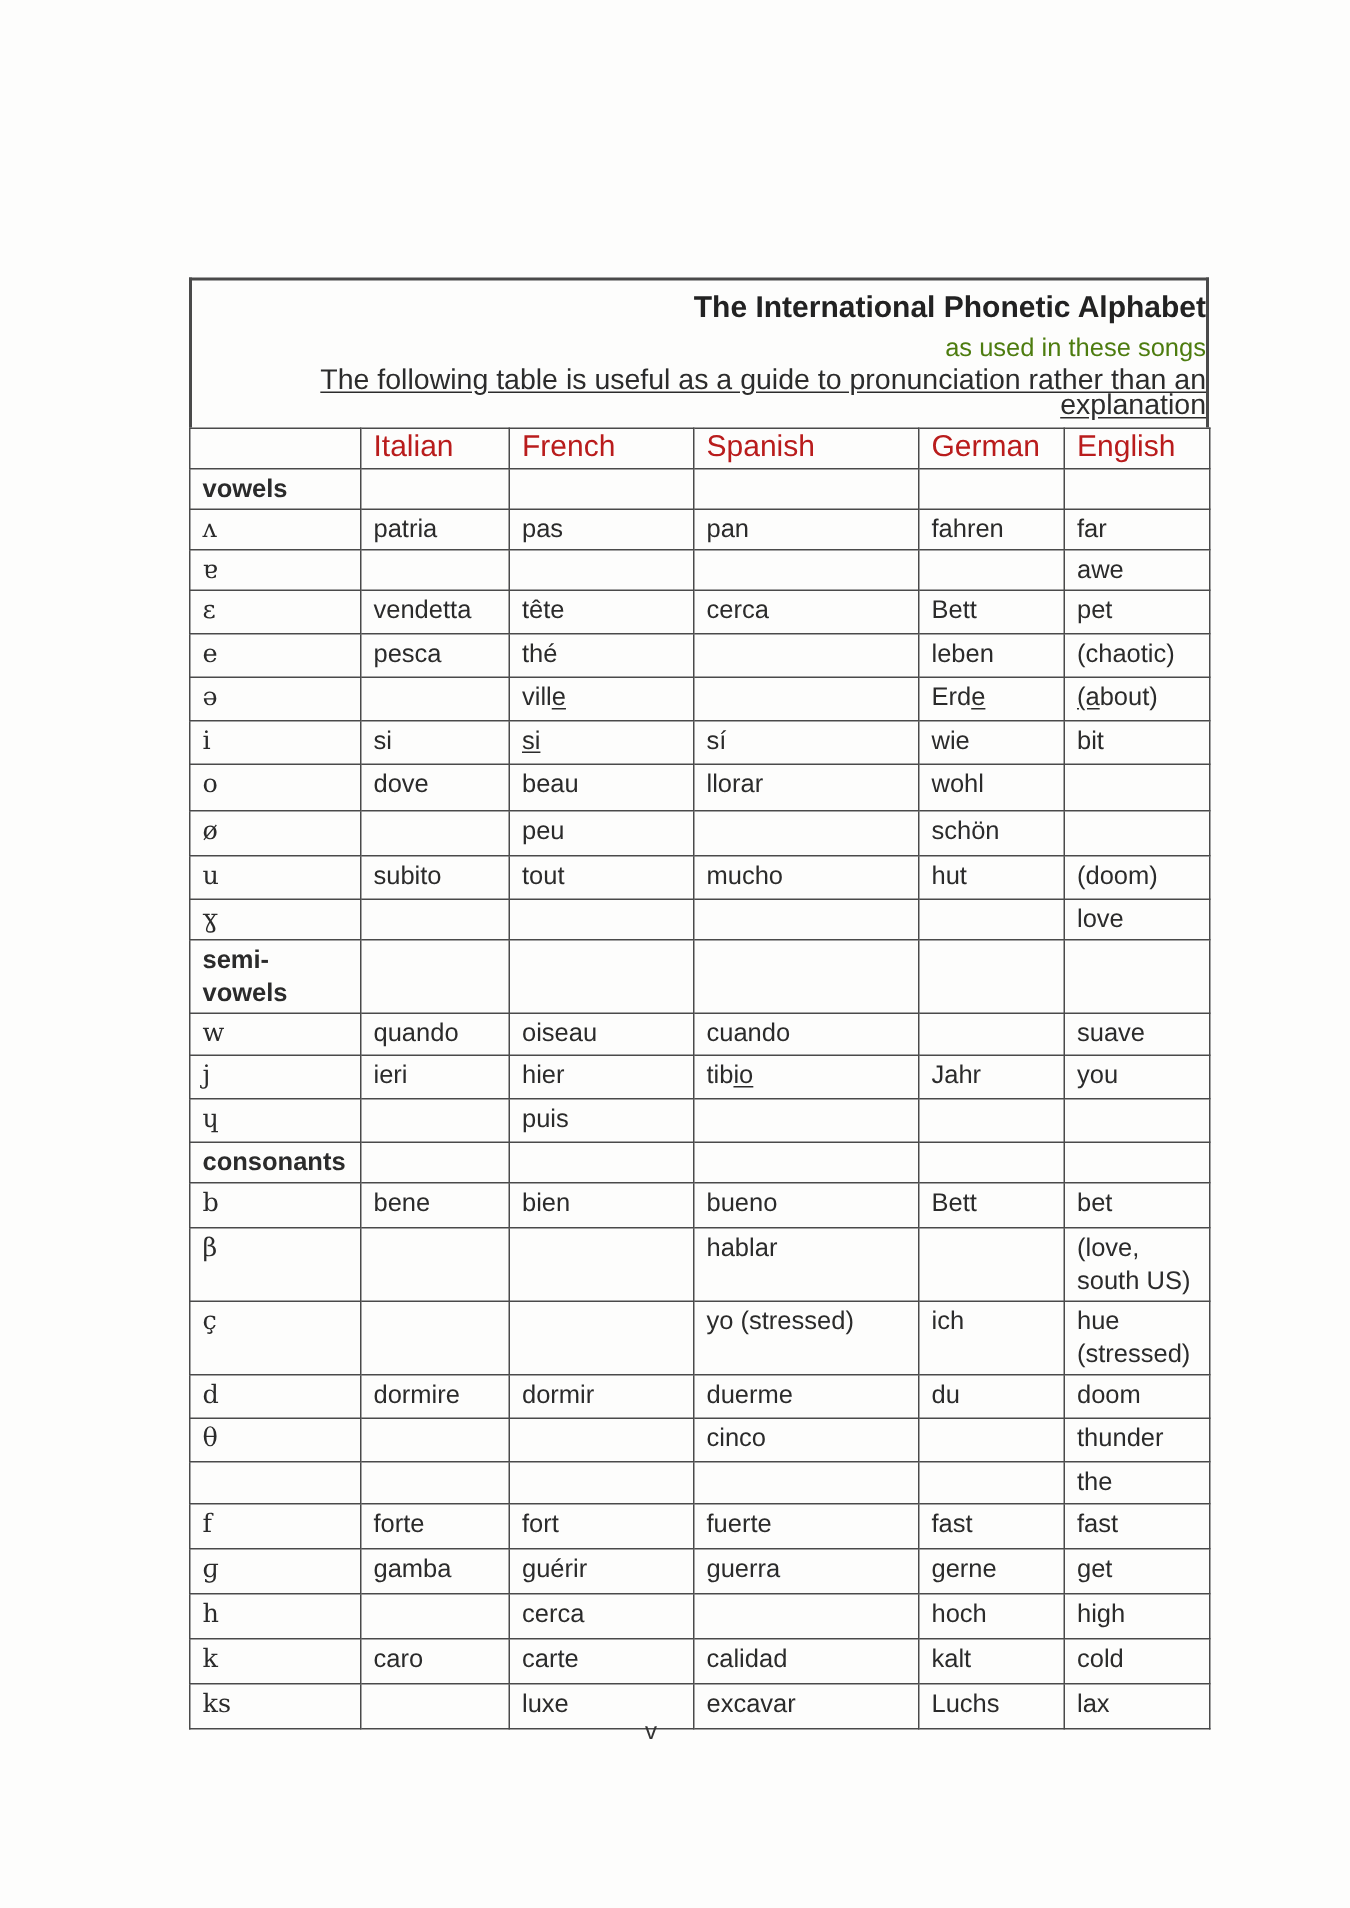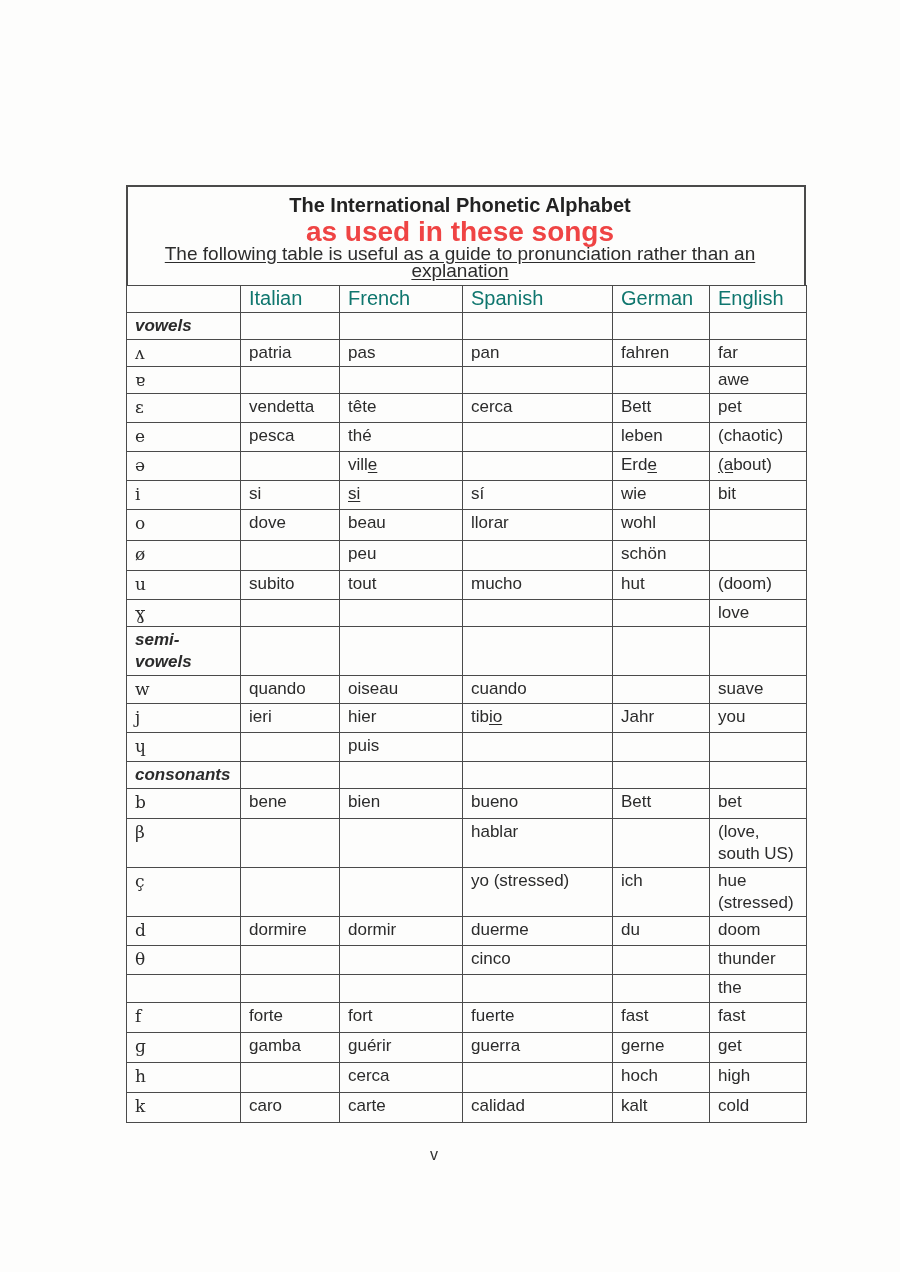--- a/index.html
+++ b/index.html
@@ -11,29 +11,29 @@
     color:#2b2b2b;
     overflow:hidden;
   }
   .doc-table{
     position:absolute;
     left:126px;top:185px;width:680px;
   }
   .title-block{
     border:2px solid #4a4a4a;
     border-bottom:none;
-    text-align:center;
-    padding:5px 12px 6px 0;
+    text-align:right;
+    padding:5px 0 6px 0;
     box-sizing:border-box;
   }
   .title1{
     font-size:20px;font-weight:bold;line-height:26px;color:#222;
   }
   .title2{
-    font-size:28px;font-weight:700;line-height:27px;color:#ef4444;
+    font-size:17px;font-weight:400;line-height:27px;color:#4d7c0f;
   }
   .subtitle{
     font-size:19px;line-height:17px;color:#2c2c2c;
     text-decoration:underline;
     text-underline-offset:2px;
   }
   table.ipa{
     border-collapse:collapse;
     table-layout:fixed;
     width:680px;
@@ -44,39 +44,38 @@
     vertical-align:top;
     overflow:hidden;
     box-sizing:border-box;
   }
   table.ipa th{
     font-weight:400;
     font-size:20px;
     text-align:left;
     padding:1px 4px 1px 8px;
     height:27px;
-    color:#0f766e;
+    color:#b91c1c;
   }
   table.ipa td{
     font-size:17px;
     line-height:22px;
     padding:2px 4px 2px 8px;
     color:#2b2b2b;
   }
   td.sym{
     font-family:"DejaVu Serif","Liberation Serif",serif;
     font-size:17.5px;
     padding-left:6px;
   }
   td.section-cell{
     font-weight:bold;
     font-size:16.5px;
     line-height:20px;
     white-space:pre-line;
-    font-style:italic;
   }
   table.ipa td u{
     text-underline-offset:2px;
   }
   .page-number{
     position:absolute;
     left:430px;top:1146px;
     font-size:16px;color:#333;
   }
 </style>
@@ -311,17 +310,25 @@
           <td>high</td>
         </tr>
         <tr style="height: 30px;">
           <td class="sym">k</td>
           <td>caro</td>
           <td>carte</td>
           <td>calidad</td>
           <td>kalt</td>
           <td>cold</td>
         </tr>
+        <tr style="height: 30px;">
+          <td class="sym">ks</td>
+          <td></td>
+          <td>luxe</td>
+          <td>excavar</td>
+          <td>Luchs</td>
+          <td>lax</td>
+        </tr>
       </tbody>
   </table>
 </div>
 
 <div class="page-number">v</div>
 
 </body></html>

